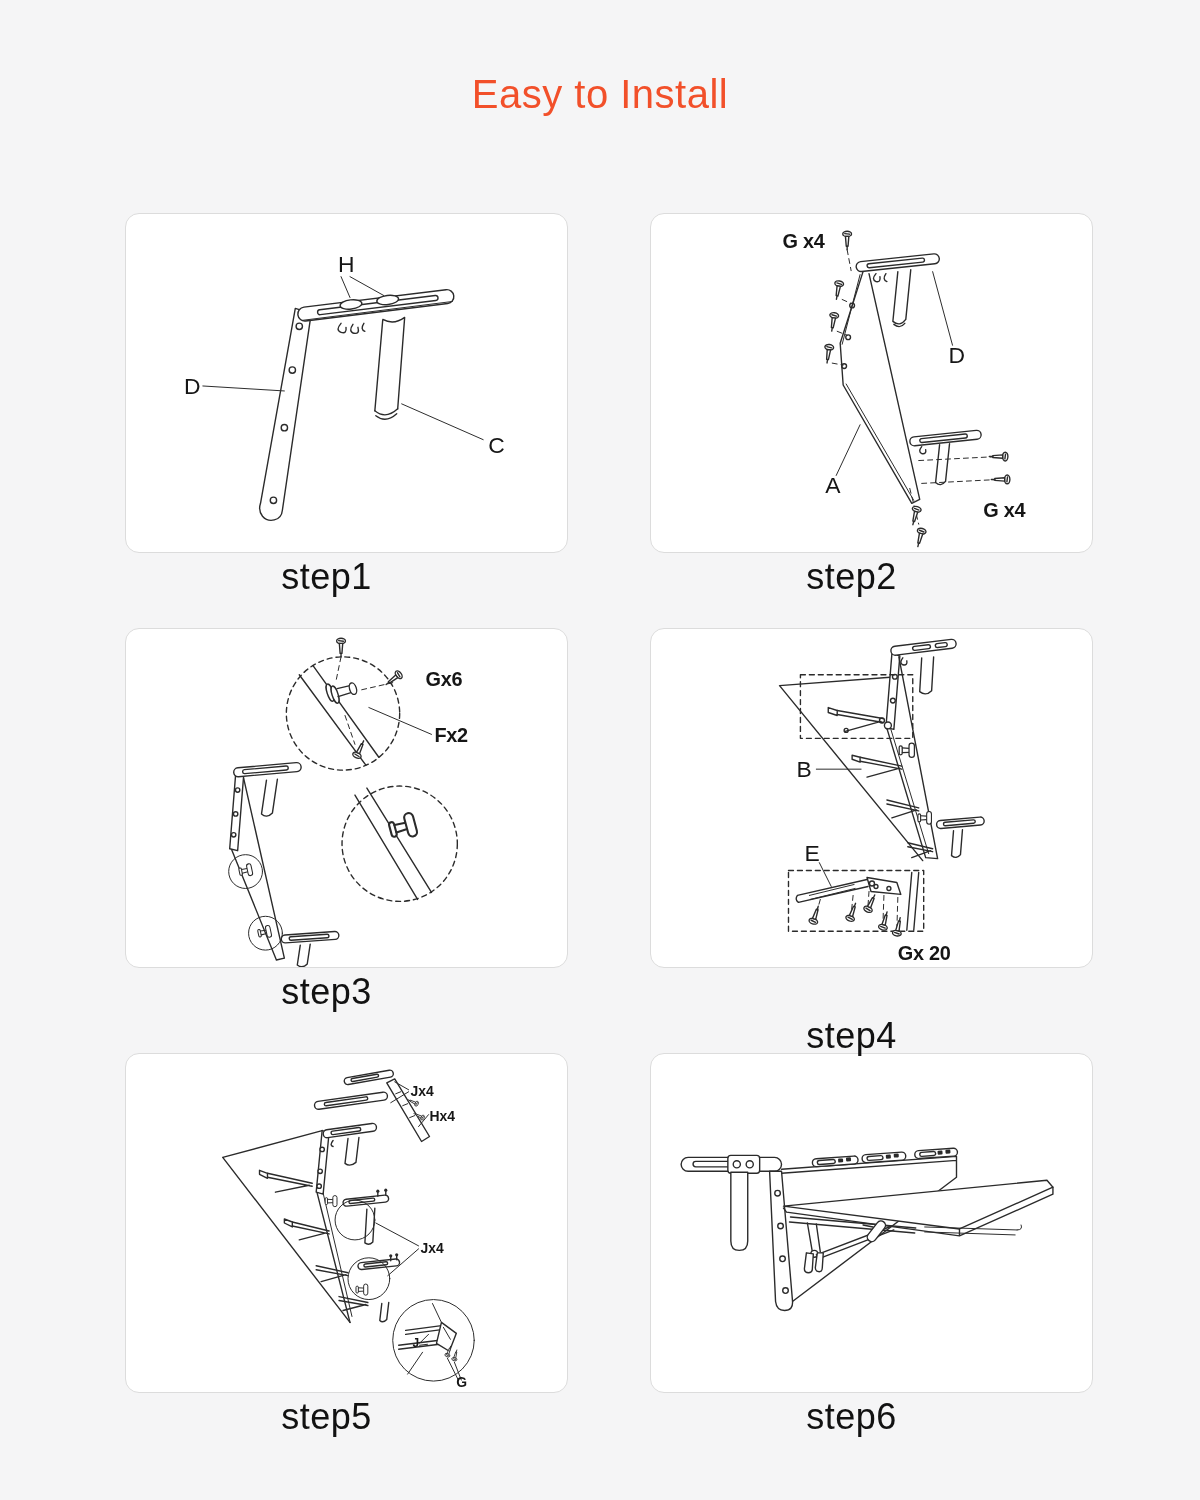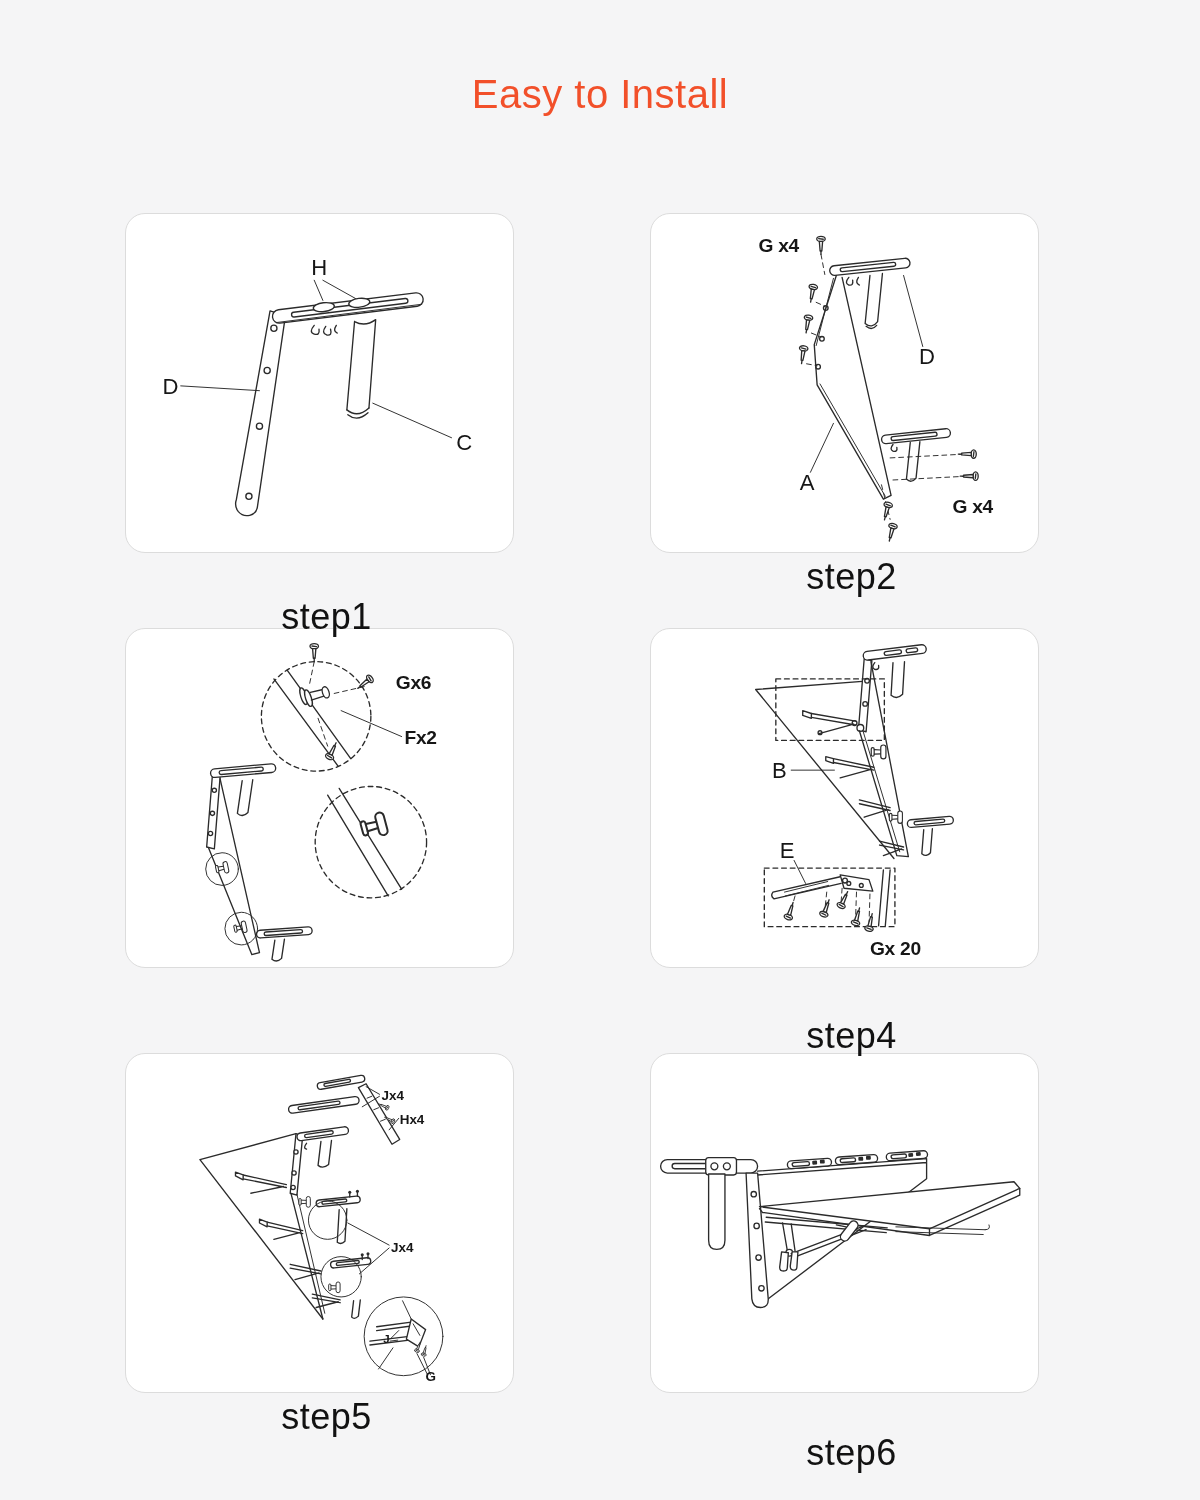--- a/index.html
+++ b/index.html
@@ -1,30 +1,30 @@
 <!DOCTYPE html>
 <html><head>
 <meta charset="utf-8">
 <style>
   html,body{margin:0;padding:0;}
   .stage{position:relative;width:1200px;height:1500px;background:#F5F5F6;overflow:hidden;
          font-family:"Liberation Sans",sans-serif;}
   .title{position:absolute;left:0;right:0;top:72px;text-align:center;
          font-size:40px;font-weight:500;letter-spacing:.5px;color:#F2502A;}
-  .card{position:absolute;width:389px;height:340px;background:#fff;
-        border:1px solid #DCDCDC;border-radius:20px;box-sizing:border-box;}
+  .card{position:absolute;width:443px;height:340px;background:#fff;
+        border:1px solid #DCDCDC;border-radius:14px;box-sizing:border-box;}
   .card svg{position:absolute;left:0;top:0;width:100%;height:100%;}
   .caption{position:absolute;width:403px;text-align:center;font-size:36px;
            color:#121212;letter-spacing:.5px;}
   #c1{left:125px;top:213px;} #c2{left:650px;top:213px;}
   #c3{left:125px;top:628px;} #c4{left:650px;top:628px;}
   #c5{left:125px;top:1053px;} #c6{left:650px;top:1053px;}
-  #t1{left:125px;top:556px;margin-top:40px;} #t2{left:650px;top:556px;}
+  #t1{left:125px;top:556px;} #t2{left:650px;top:556px;}
   #t3{left:125px;top:971px;} #t4{left:650px;top:971px;margin-top:44px;}
-  #t5{left:125px;top:1396px;text-align:center;} #t6{left:650px;top:1396px;margin-top:36px;}
+  #t5{left:125px;top:1396px;text-align:center;} #t6{left:650px;top:1396px;}
   svg .s{fill:none;stroke:#2b2b2b;stroke-width:1.4;stroke-linecap:round;stroke-linejoin:round;}
   svg .f{fill:#ffffff;stroke:#2b2b2b;stroke-width:1.4;stroke-linejoin:round;}
   svg .d{stroke-dasharray:5 4;}
   svg .thin{stroke-width:1;}
   svg .dk{fill:#2b2b2b;stroke:none;}
   svg text{fill:#161616;}
   svg .L{font:400 23px "Liberation Sans",sans-serif;}
   svg .Q{font:700 20px "Liberation Sans",sans-serif;letter-spacing:-.3px;}
   svg .S{font:700 14px "Liberation Sans",sans-serif;}
   svg .T{font:700 12px "Liberation Sans",sans-serif;}
@@ -374,17 +374,18 @@
         <path class="f" d="M147,200 L145,215 Q145,219 149,219 Q152,219 152,215 L153,200 Z"></path>
         <path class="s" d="M193,172 L203,174"></path>
         <rect class="f" x="202" y="166" width="9" height="24" rx="4.5" transform="rotate(38 206 178)"></rect>
         <path class="s thin" d="M255,174 L348,177 M255,179 L346,182 M348,177 Q354,177 352,172"></path>
       </g>
     </svg>
   </div>
 
   <div class="caption" id="t1">step1</div>
   <div class="caption" id="t2">step2</div>
+  <div class="caption" id="t3">step3</div>
   <div class="caption" id="t4">step4</div>
   <div class="caption" id="t5">step5</div>
   <div class="caption" id="t6">step6</div>
 
 </div>
 
 </body></html>

